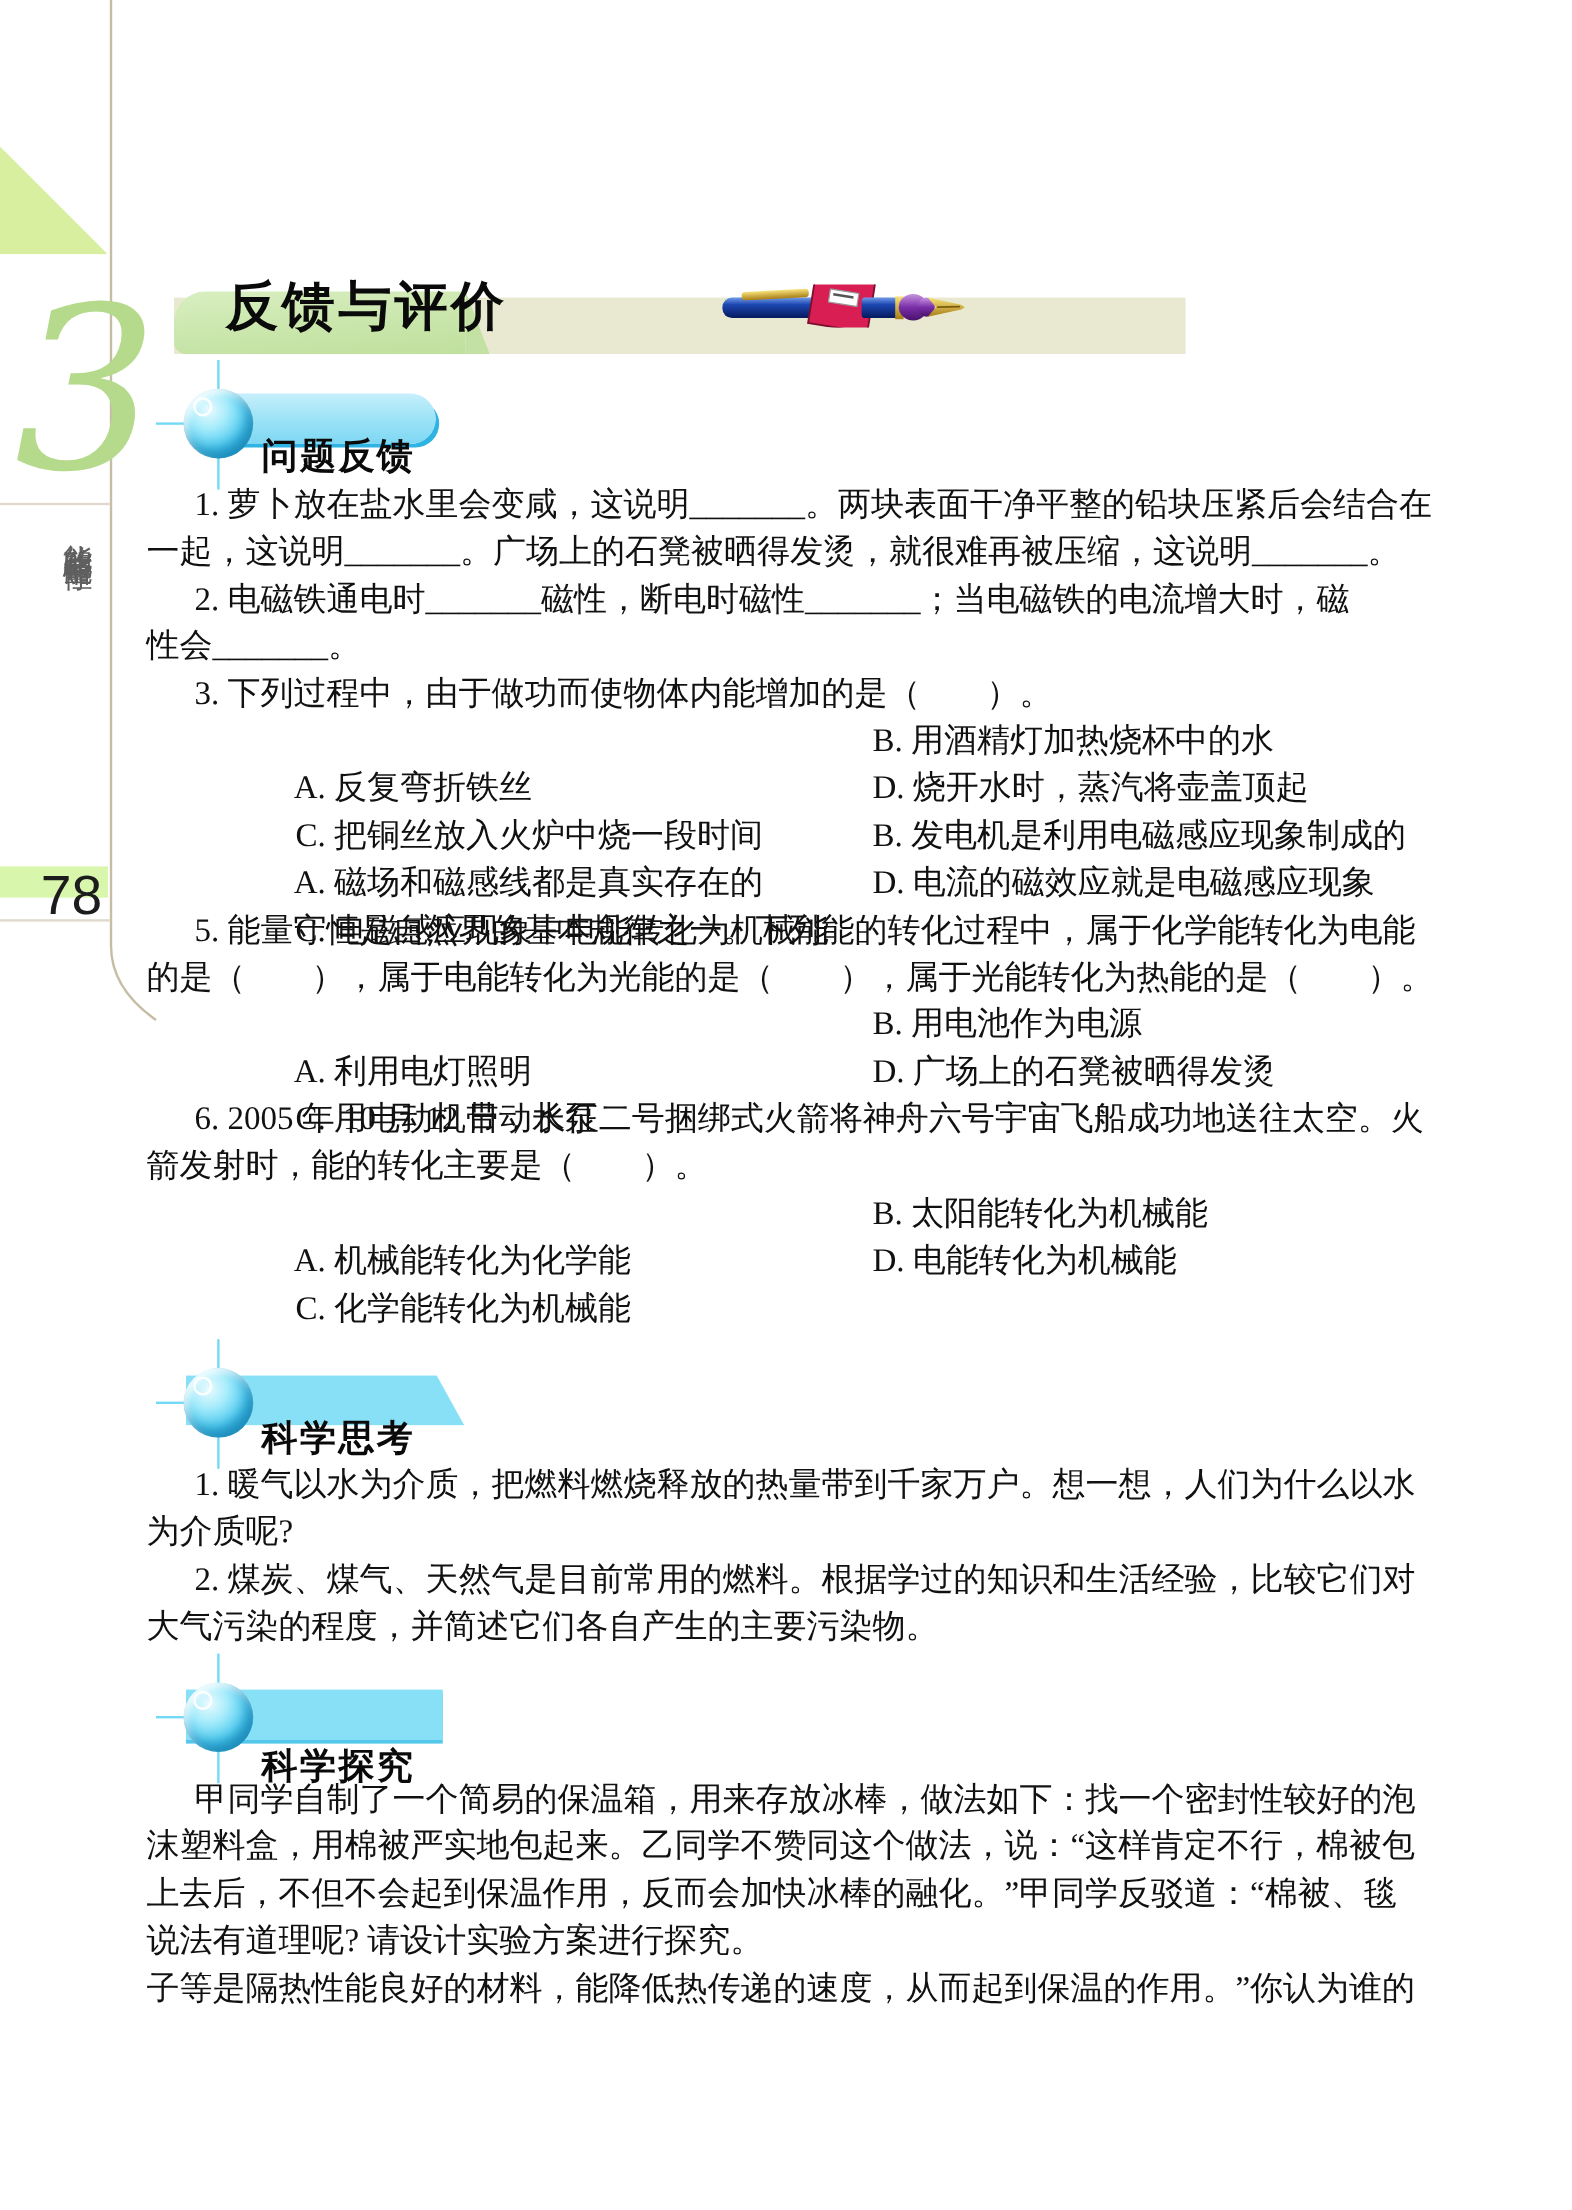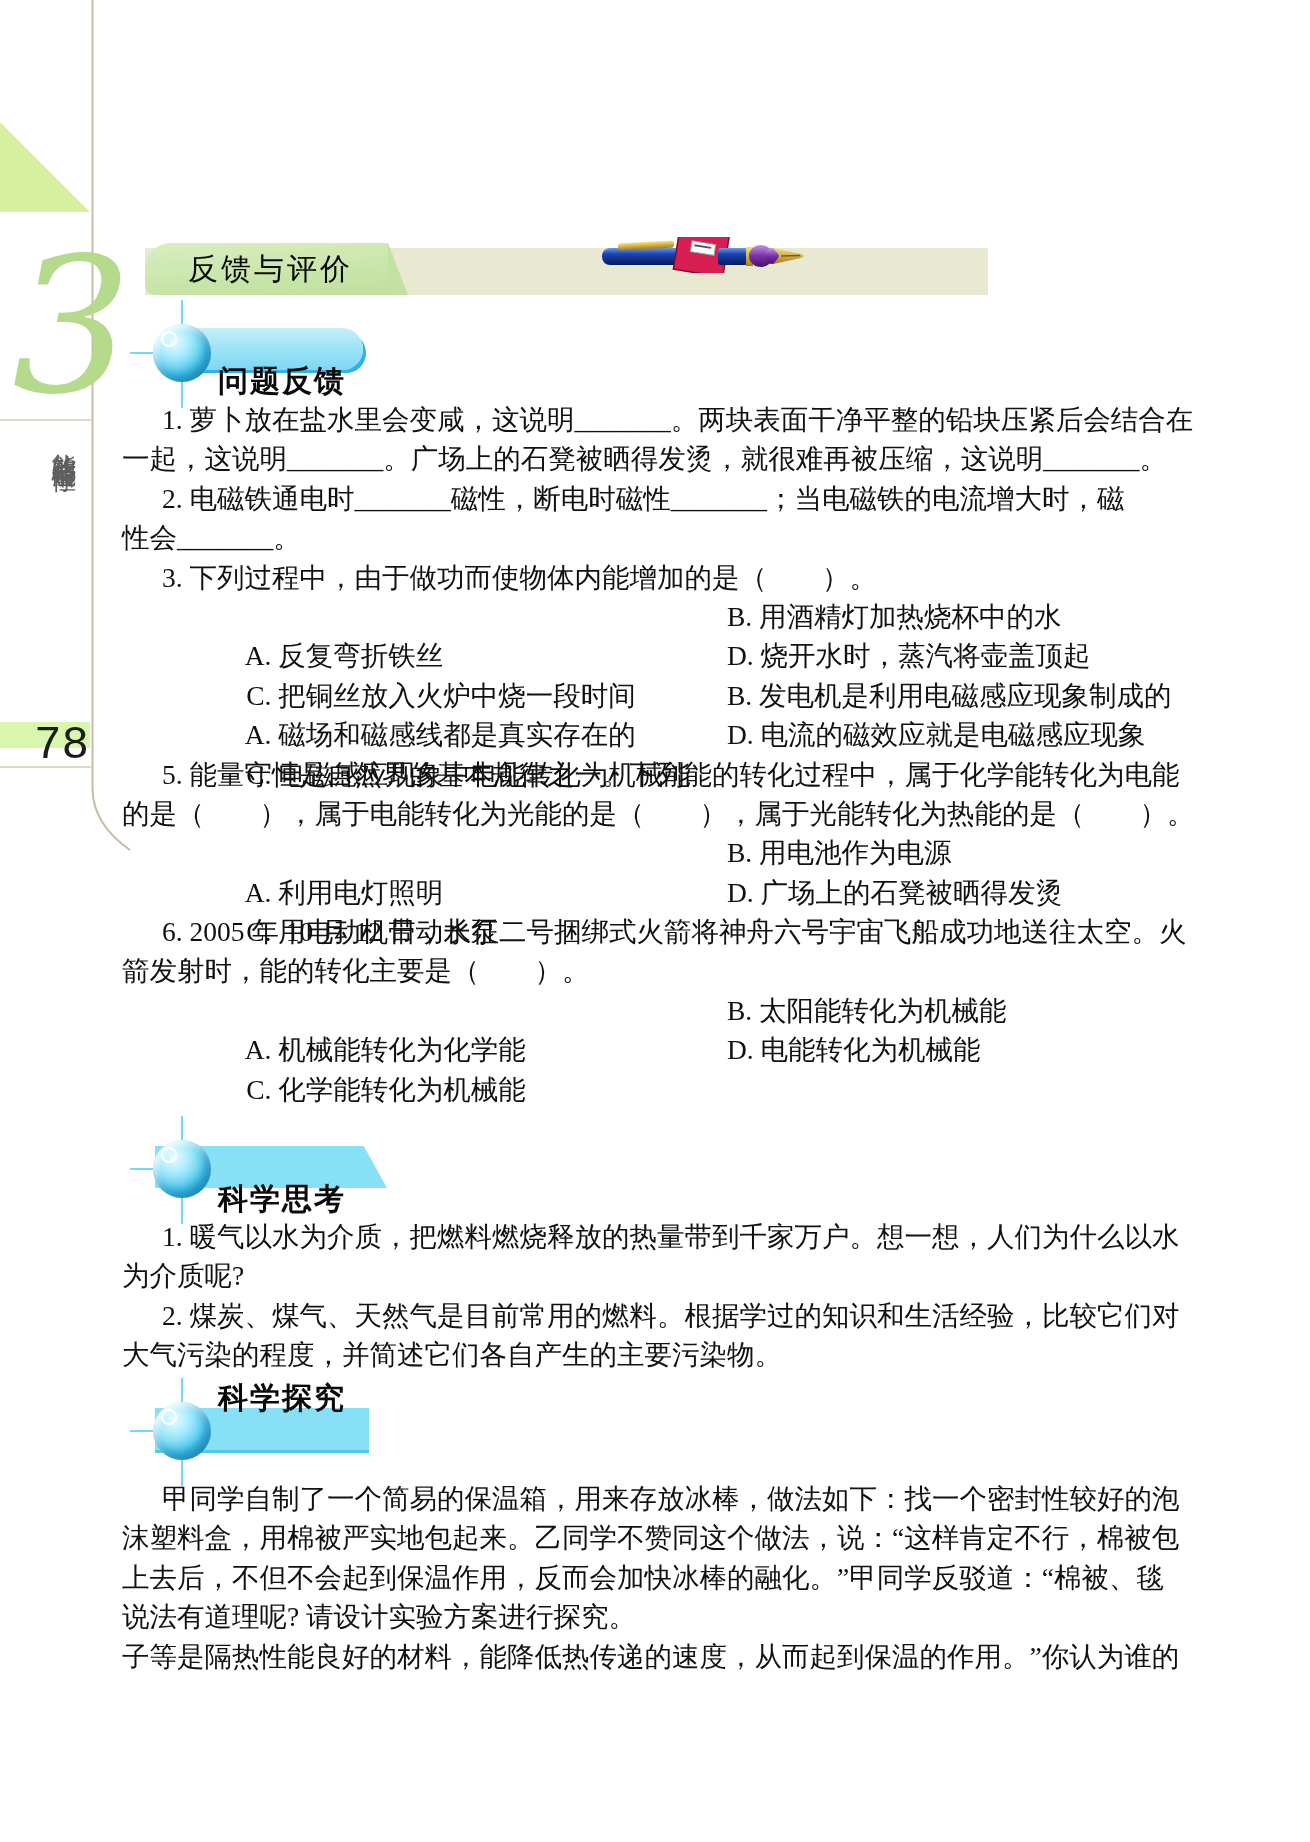--- a/index.html
+++ b/index.html
@@ -22,38 +22,38 @@
   .div-top{top:419px;}
   .div-bottom{top:766px;}
   .chapter-title{
     position:absolute;left:48px;top:434px;height:240px;
     writing-mode:vertical-rl;text-orientation:upright;
     font-size:24px;letter-spacing:2px;color:#5f5f5f;
     font-family:"Liberation Serif","DejaVu Serif",serif;
   }
   .pagenum-bar{position:absolute;left:0;top:722px;width:90px;height:26px;background:#d8f7ac;}
   .pagenum{
-    position:absolute;left:34px;top:723px;font-family:Liberation Mono, monospace;
+    position:absolute;left:34px;top:723px;font-family:Liberation Sans, sans-serif;
     font-size:46px;line-height:46px;color:#1c1c1c;text-align:center;
   }
   
   .banner-bar{position:absolute;left:145px;top:248px;width:843px;height:47px;background:#e9e9d1;}
   .banner-label{
     position:absolute;left:145px;top:243px;width:243px;height:52px;
     background:linear-gradient(175deg,#d8eec0 0%,#c6e4a6 70%,#bfe09e 100%);
     border-radius:26px 0 0 10px;
   }
   .banner-label-slant{
     position:absolute;left:388px;top:243px;width:20px;height:52px;background:#c2e1a2;
     clip-path:polygon(0 0,100% 100%,0 100%);
   }
   .banner-title{
-    position:absolute;left:188px;top:243px;height:52px;line-height:52px;
-    font-family:"Liberation Sans","DejaVu Sans",sans-serif;font-weight:normal;
-    font-size:30px;letter-spacing:3px;color:#0a0a0a;
+    position:absolute;left:188px;top:230px;height:52px;line-height:52px;
+    font-family:"Liberation Sans","DejaVu Sans",sans-serif;font-weight:bold;
+    font-size:44px;letter-spacing:3px;color:#0a0a0a;
   }
   .pen-svg{position:absolute;left:600px;top:237px;width:210px;height:36px;}
   
   .hdr-lines .vline{position:absolute;width:2px;background:#74d9f4;}
   .hdr-lines .hline{position:absolute;height:2px;background:#74d9f4;}
   .ball{
     position:absolute;width:58px;height:58px;border-radius:50%;
     background:radial-gradient(circle at 36% 30%,#eafbff 0%,#a8ecfb 28%,#43c6ee 62%,#0e9fd4 100%);
     box-shadow:inset -5px -7px 9px rgba(8,92,140,.45), inset 3px 4px 6px rgba(255,255,255,.85);
   }
@@ -207,21 +207,21 @@
     <div class="row">为介质呢?</div>
     <div class="row indent">2. 煤炭、煤气、天然气是目前常用的燃料。根据学过的知识和生活经验，比较它们对</div>
     <div class="row">大气污染的程度，并简述它们各自产生的主要污染物。</div>
   </div>
 
   <div class="hdr-lines">
     <div class="vline" style="left:181px;top:1378px;height:108px;"></div>
     <div class="hline" style="left:130px;top:1430px;width:100px;"></div>
     <div class="tab-inquiry"></div>
     <div class="ball" style="left:153px;top:1402px;"></div>
-    <div class="hdr-text" style="left:218px;top:1345px;">科学探究</div>
+    <div class="hdr-text" style="left:218px;top:1420px;">科学探究</div>
   </div>
 
   <div class="content" id="se-content">
     <div class="row indent">甲同学自制了一个简易的保温箱，用来存放冰棒，做法如下：找一个密封性较好的泡</div>
     <div class="row">沫塑料盒，用棉被严实地包起来。乙同学不赞同这个做法，说：“这样肯定不行，棉被包</div>
     <div class="row">上去后，不但不会起到保温作用，反而会加快冰棒的融化。”甲同学反驳道：“棉被、毯</div>
     <div class="row">说法有道理呢? 请设计实验方案进行探究。</div>
     <div class="row">子等是隔热性能良好的材料，能降低热传递的速度，从而起到保温的作用。”你认为谁的</div>
   </div>
 

